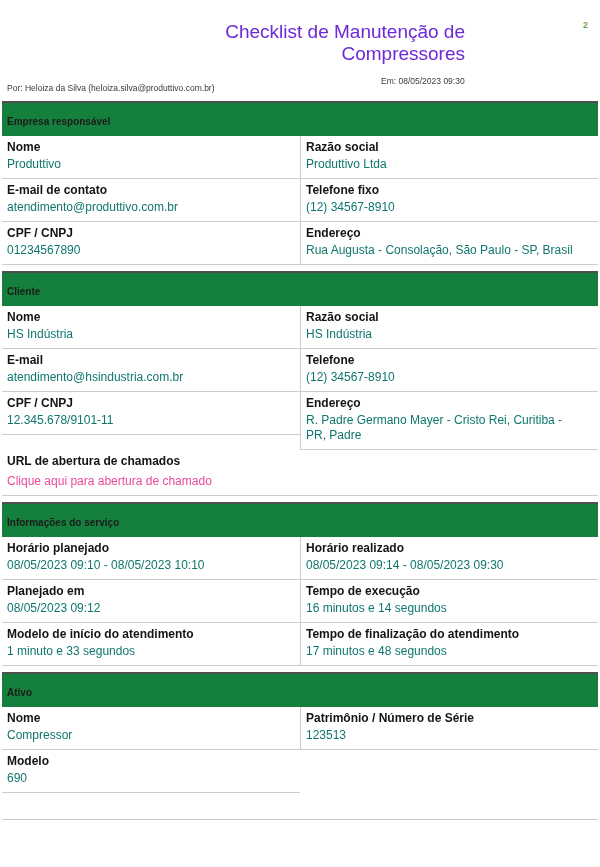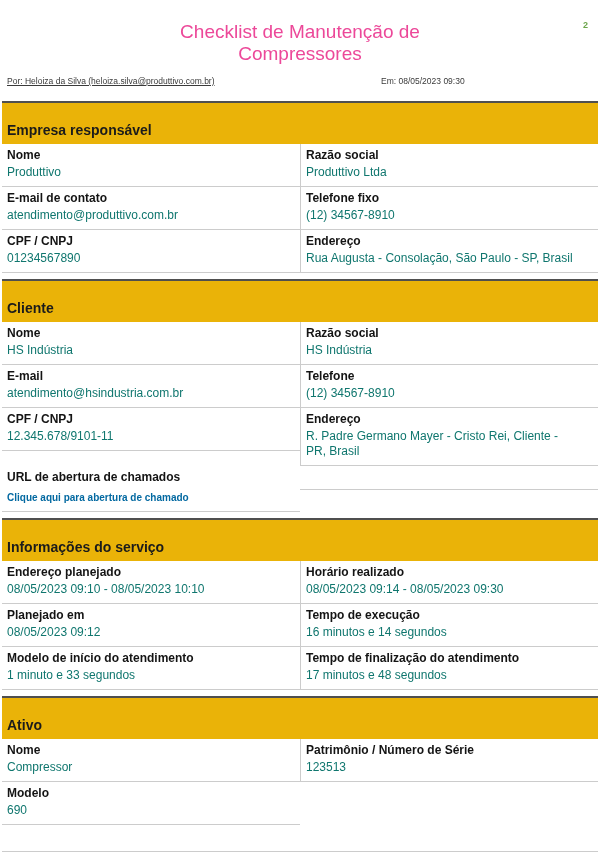--- a/index.html
+++ b/index.html
@@ -7,58 +7,58 @@
     width:600px;height:867px;background:#ffffff;
     font-family:"Liberation Sans", sans-serif;color:#222;
     position:relative;overflow:hidden;
   }
   .page-number{
     position:absolute;top:20px;right:12px;
     font-size:9px;font-weight:bold;color:#6ba54a;
   }
   .report{margin:0 2px;}
   .doc-title{
-    margin:21px auto 0;max-width:330px;text-align:center;
-    font-size:19px;line-height:22px;font-weight:400;color:#ec4899;
+    margin:21px auto 0;max-width:330px;text-align:right;
+    font-size:19px;line-height:22px;font-weight:400;color:#6d28d9;
   }
   .byline{
     position:relative;margin-top:11px;height:12px;
     font-size:8.5px;color:#3a3a3a;
   }
-  .byline .by-left{position:absolute;left:5px;top:0;text-decoration:underline;}
+  .byline .by-left{position:absolute;left:5px;top:7px;}
   .byline .by-right{position:absolute;left:379px;top:0;}
   .sections{margin-top:13px;}
   .section{margin-top:0;}
   .section + .section{margin-top:6px;}
   .section-header{
-    background:#eab308;border-top:2px solid #4f4f4f;
-    padding:19px 5px 6px 5px;
-    font-size:14px;line-height:16px;font-weight:bold;color:#1b1b1b;
+    background:#15803d;border-top:2px solid #4f4f4f;
+    padding:11px 5px 6px 5px;
+    font-size:10px;line-height:16px;font-weight:bold;color:#1b1b1b;
   }
   .section-body{display:flex;align-items:flex-start;}
   .col{width:50%;box-sizing:border-box;}
   .col-right{border-left:1px solid #ccc;}
   .cell{
     padding:4px 5px 6px 5px;
     border-bottom:1px solid #ccc;
   }
   .cell-label{
     font-size:12px;line-height:15px;font-weight:bold;color:#141414;
     margin-bottom:2px;
   }
   .cell-value{
     font-size:12px;line-height:15px;color:#0f766e;
     max-width:268px;word-wrap:break-word;
   }
-  .row-full{display:flex;align-items:center;}
+  .row-full{display:flex;align-items:flex-end;}
   .row-full .half{width:50%;box-sizing:border-box;}
   .row-full .half-right{border-left:1px solid #ccc;border-bottom:1px solid #ccc;}
   .link{
-    color:#0369a1;text-decoration:none;cursor:pointer;
-    font-size:10px;line-height:15px;display:inline-block;font-weight:bold;
+    color:#ec4899;text-decoration:none;cursor:pointer;
+    font-size:12px;line-height:15px;display:inline-block;
   }
   .empty-row{height:20px;border-bottom:1px solid #ccc;background:#fff;}
 </style>
 </head>
 <body>
 
 <div class="page-number">2</div>
 
 <div class="report">
 
@@ -126,39 +126,39 @@
           <div class="cell">
             <div class="cell-label">Razão social</div>
             <div class="cell-value">HS Indústria</div>
           </div>
           <div class="cell">
             <div class="cell-label">Telefone</div>
             <div class="cell-value">(12) 34567-8910</div>
           </div>
           <div class="cell">
             <div class="cell-label">Endereço</div>
-            <div class="cell-value">R. Padre Germano Mayer - Cristo Rei, Cliente - PR, Brasil</div>
+            <div class="cell-value">R. Padre Germano Mayer - Cristo Rei, Curitiba - PR, Padre</div>
           </div>
         </div>
       </div>
       <div class="row-full">
         <div class="half cell" style="border-bottom:1px solid #ccc;">
           <div class="cell-label">URL de abertura de chamados</div>
           <a class="link">Clique aqui para abertura de chamado</a>
         </div>
         <div class="half half-right"></div>
       </div>
     </div>
 
     <div class="section">
       <div class="section-header">Informações do serviço</div>
       <div class="section-body">
         <div class="col col-left">
           <div class="cell">
-            <div class="cell-label">Endereço planejado</div>
+            <div class="cell-label">Horário planejado</div>
             <div class="cell-value">08/05/2023 09:10 - 08/05/2023 10:10</div>
           </div>
           <div class="cell">
             <div class="cell-label">Planejado em</div>
             <div class="cell-value">08/05/2023 09:12</div>
           </div>
           <div class="cell">
             <div class="cell-label">Modelo de início do atendimento</div>
             <div class="cell-value">1 minuto e 33 segundos</div>
           </div>

